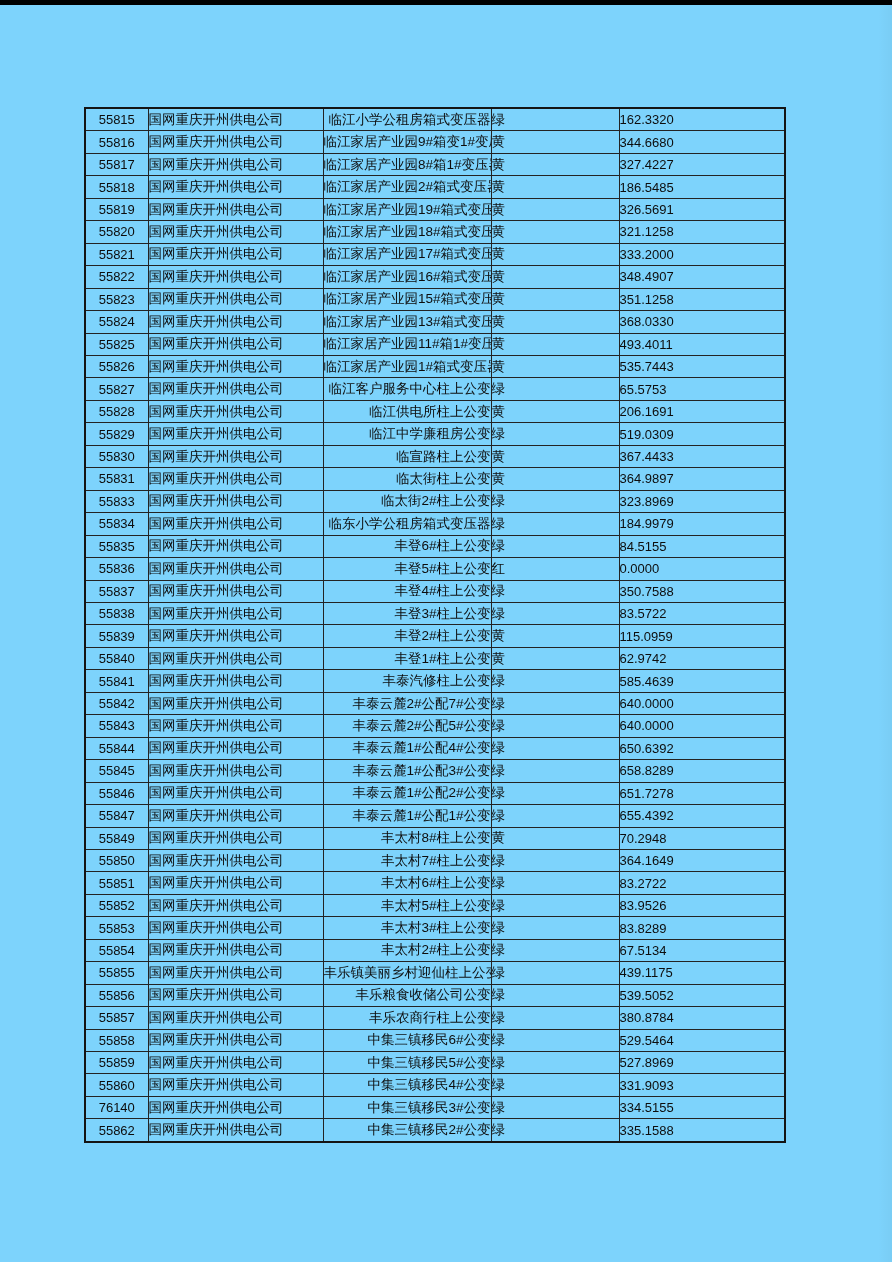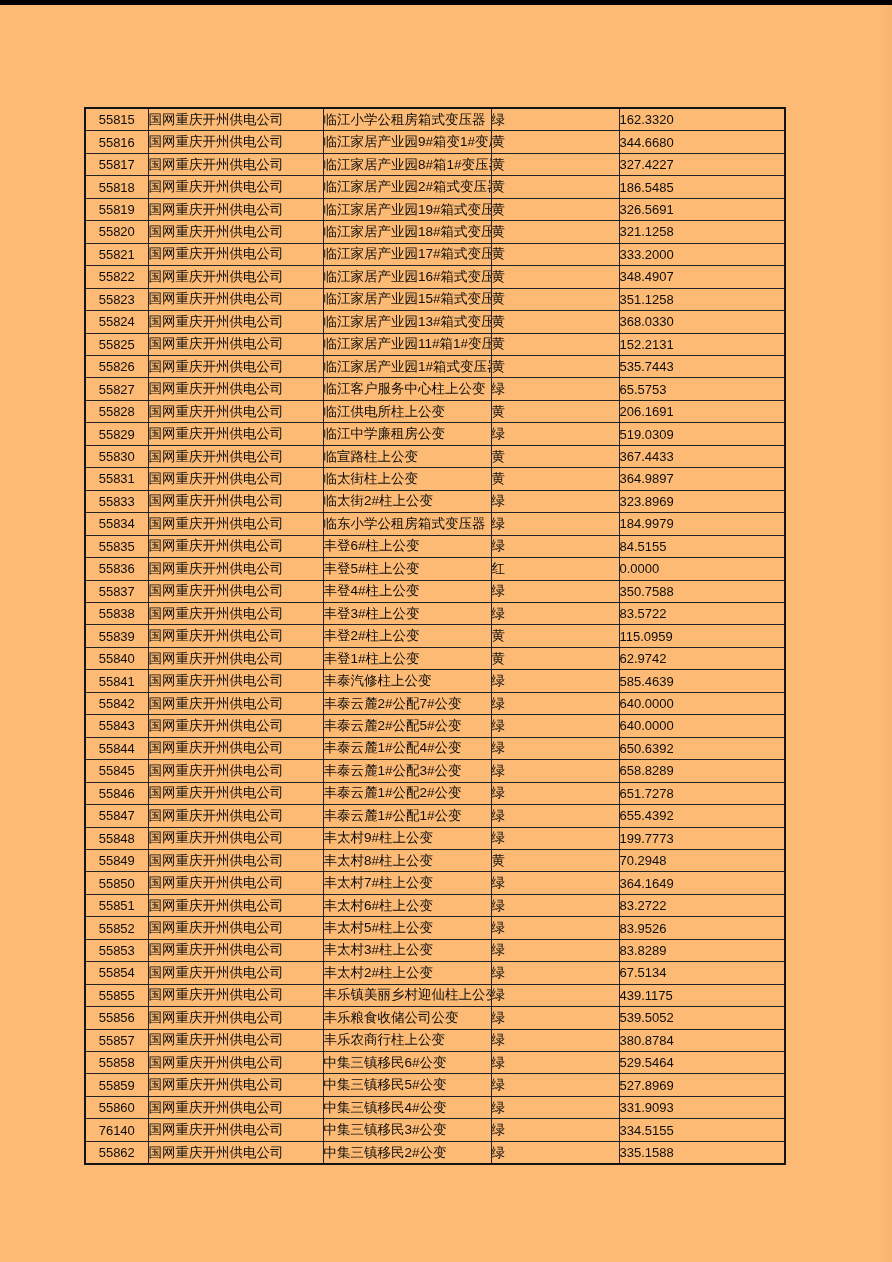--- a/index.html
+++ b/index.html
@@ -5,21 +5,21 @@
   html, body {
     margin: 0;
     padding: 0;
     background: #ffffff;
     font-family: "Liberation Sans", "DejaVu Sans", sans-serif;
   }
   .page {
     position: relative;
     width: 892px;
     height: 1262px;
-    background: #fdba74;
+    background: #7dd3fc;
     overflow: hidden;
   }
   
   .scan-edge-bar {
     position: absolute;
     left: 0; top: 0;
     width: 892px; height: 5px;
     background: #000000;
   }
   
@@ -53,21 +53,21 @@
   td.cell-id {
     text-align: center;
     font-size: 13px;
   }
   td.cell-company {
     text-align: left;
     padding-left: 4px;
     font-size: 13.5px;
   }
   td.cell-device {
-    text-align: left;
+    text-align: right;
     padding-left: 4px;
     font-size: 13.5px;
     margin-top: 14px;
   }
   td.cell-status {
     text-align: left;
     padding-left: 2px;
     font-size: 13.5px;
   }
   td.cell-value {
@@ -159,21 +159,21 @@
             <td class="cell-company">国网重庆开州供电公司</td>
             <td class="cell-device">临江家居产业园13#箱式变压器</td>
             <td class="cell-status">黄</td>
             <td class="cell-value">368.0330</td>
           </tr>
           <tr>
             <td class="cell-id">55825</td>
             <td class="cell-company">国网重庆开州供电公司</td>
             <td class="cell-device">临江家居产业园11#箱1#变压器</td>
             <td class="cell-status">黄</td>
-            <td class="cell-value">152.2131</td>
+            <td class="cell-value">493.4011</td>
           </tr>
           <tr>
             <td class="cell-id">55826</td>
             <td class="cell-company">国网重庆开州供电公司</td>
             <td class="cell-device">临江家居产业园1#箱式变压器</td>
             <td class="cell-status">黄</td>
             <td class="cell-value">535.7443</td>
           </tr>
           <tr>
             <td class="cell-id">55827</td>
@@ -307,27 +307,20 @@
             <td class="cell-device">丰泰云麓1#公配2#公变</td>
             <td class="cell-status">绿</td>
             <td class="cell-value">651.7278</td>
           </tr>
           <tr>
             <td class="cell-id">55847</td>
             <td class="cell-company">国网重庆开州供电公司</td>
             <td class="cell-device">丰泰云麓1#公配1#公变</td>
             <td class="cell-status">绿</td>
             <td class="cell-value">655.4392</td>
-          </tr>
-          <tr>
-            <td class="cell-id">55848</td>
-            <td class="cell-company">国网重庆开州供电公司</td>
-            <td class="cell-device">丰太村9#柱上公变</td>
-            <td class="cell-status">绿</td>
-            <td class="cell-value">199.7773</td>
           </tr>
           <tr>
             <td class="cell-id">55849</td>
             <td class="cell-company">国网重庆开州供电公司</td>
             <td class="cell-device">丰太村8#柱上公变</td>
             <td class="cell-status">黄</td>
             <td class="cell-value">70.2948</td>
           </tr>
           <tr>
             <td class="cell-id">55850</td>

